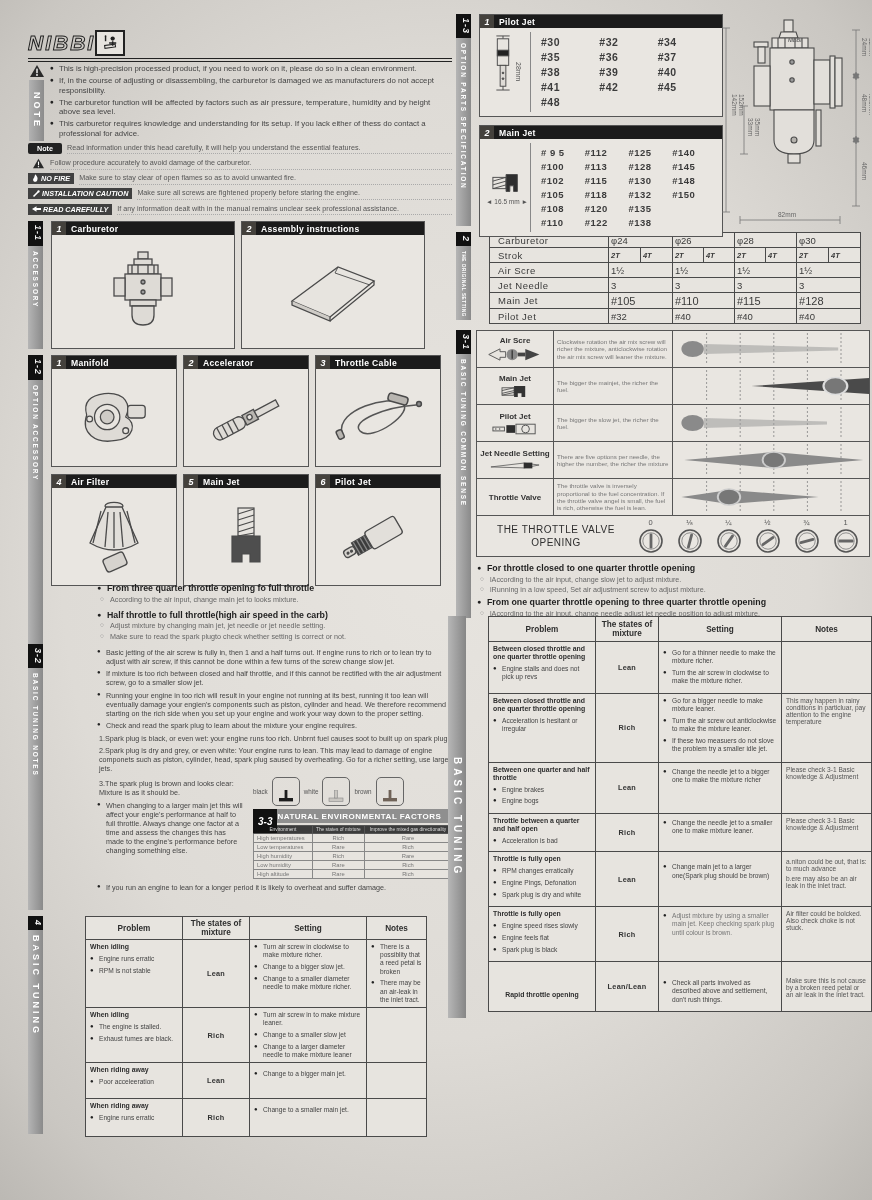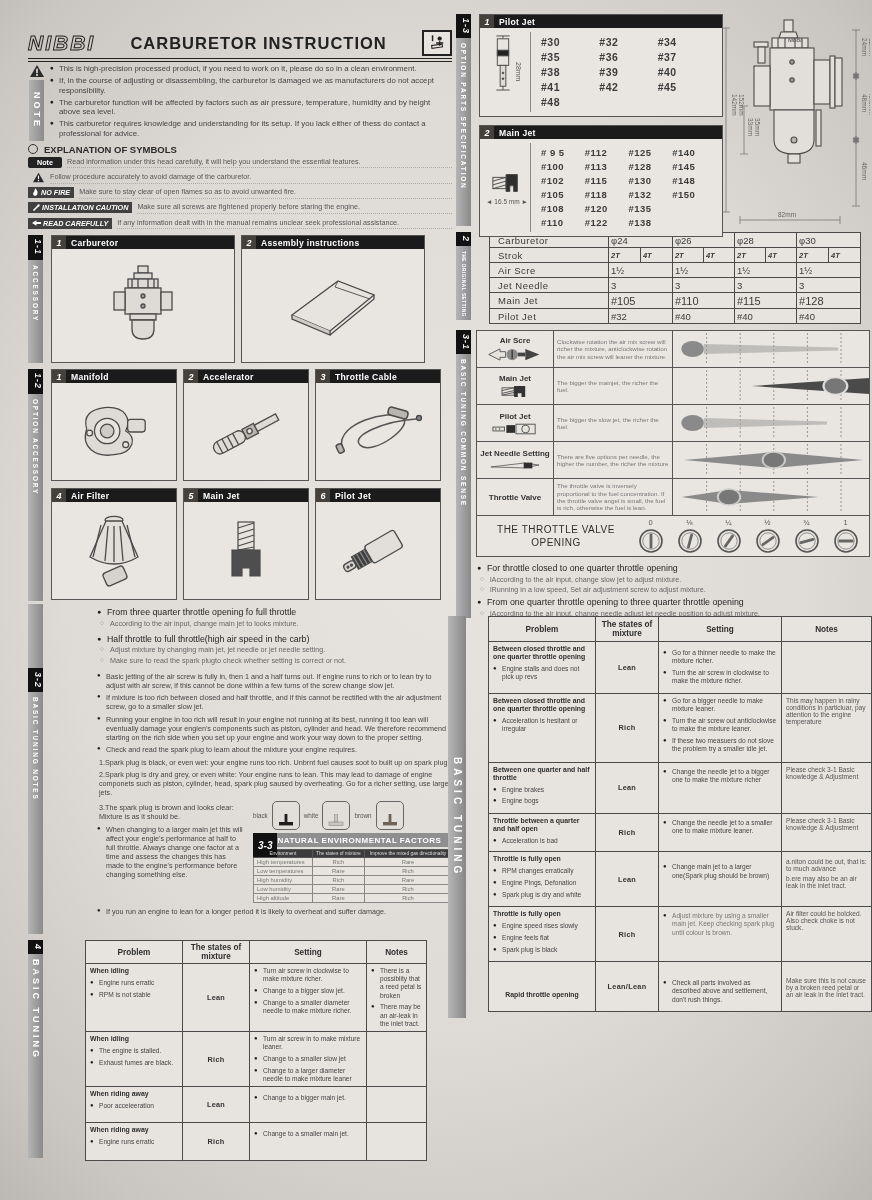--- a/index.html
+++ b/index.html
@@ -78,21 +78,21 @@
   .t31 .nm{width:72px;border-right:1px solid #555;padding:3px 2px;text-align:center;
            font-weight:bold;font-size:8px;color:#333;display:flex;flex-direction:column;align-items:center;gap:2px;justify-content:center;}
   .t31 .ds{width:112px;border-right:1px solid #555;padding:2px 3px;font-size:6.2px;color:#777;line-height:1.2;display:flex;align-items:center;}
   .t31 .ch{flex:1;display:flex;align-items:center;}
   .openrow{display:flex;align-items:center;padding:2px 4px;}
   .openlab{width:150px;text-align:center;font-weight:normal;font-size:10px;color:#2e2e2e;letter-spacing:.5px;line-height:1.3;}
   .dialcol{flex:1;display:flex;flex-direction:column;align-items:center;}
   .dialcol .tick{font-size:7.5px;color:#555;margin-bottom:1px;}
 
   
-  .bh{position:relative;padding-left:10px;font-weight:normal;font-size:8.8px;color:#1f1f1f;margin-top:3px;}
+  .bh{position:relative;padding-left:10px;font-weight:bold;font-size:8.8px;color:#1f1f1f;margin-top:3px;}
   .bh::before{content:"●";position:absolute;left:0;top:1px;font-size:7px;}
   .bs{position:relative;padding-left:13px;font-size:7.2px;color:#666;margin-top:1.5px;}
   .bs::before{content:"○";position:absolute;left:3px;top:0;font-size:6.5px;color:#888;}
   .b{position:relative;padding-left:9px;font-size:7.2px;color:#444;line-height:1.25;margin-top:3.5px;}
   .b::before{content:"●";position:absolute;left:0;top:0;font-size:6px;color:#222;}
   .nums{font-size:7.2px;color:#444;line-height:1.25;margin-top:3.5px;padding-left:2px;}
 
   
   .s33hd{display:flex;align-items:stretch;height:14px;margin-bottom:2px;}
   .s33num{background:#111;color:#fff;font-weight:900;font-style:italic;font-size:10px;
@@ -124,21 +124,20 @@
   svg{display:block;}
 </style>
 </head>
 <body>
 
 <div class="paper"></div>
 
 <section class="q" style="left:28px;top:30px;width:424px;height:562px;">
   <div class="hdrrow">
     <span class="brand">NIBBI</span>
-    <span class="htitle">CARBURETOR INSTRUCTION</span>
     <span class="hicon">
       <svg width="18" height="16" viewBox="0 0 20 18">
           <circle cx="13" cy="4" r="2.4" fill="#222"></circle>
           <path d="M13 7 L13 12 M9 9 L17 9" stroke="#222" stroke-width="1.6"></path>
           <rect x="4" y="11" width="12" height="3.2" fill="none" stroke="#222" stroke-width="1.2" transform="rotate(-8 10 12)"></rect>
           <path d="M5 2 v5" stroke="#222" stroke-width="1.6"></path>
           <circle cx="5" cy="1.4" r="1" fill="#222"></circle>
         </svg>
     </span>
   </div>
@@ -155,24 +154,20 @@
         </div>
     </div>
     <div style="flex:1">
       <div class="nitem">This is high-precision processed product, if you need to work on it, please do so in a clean environment.</div>
       <div class="nitem">If, in the course of adjusting or disassembling, the carburetor is damaged we as manufacturers do not accept responsibility.</div>
       <div class="nitem">The carburetor function will be affected by factors such as air pressure, temperature, humidity and by height above sea level.</div>
       <div class="nitem">This carburetor requires knowledge and understanding for its setup. If you lack either of thess do contact a professional for advice.</div>
     </div>
   </div>
 
-  <div class="symhead">
-    <span class="symcirc"></span>
-    <span>EXPLANATION OF SYMBOLS</span>
-  </div>
   <div class="symrow">
     <span class="badge plain" style="min-width:26px;justify-content:center;">Note</span>
     <span class="symtxt">Read information under this head carefully, it will help you understand the essential features.</span>
   </div>
   <div class="symrow">
     <svg width="13" height="11" viewBox="0 0 16 14" style="margin-left:4px">
         <polygon points="8,1 15,13 1,13" fill="#2a2a2a"></polygon>
         <rect x="7.3" y="4.6" width="1.4" height="4.6" fill="#fff"></rect>
         <circle cx="8" cy="11" r="0.9" fill="#fff"></circle>
       </svg>
@@ -813,21 +808,21 @@
         <div class="bh">For throttle closed to one quarter throttle opening</div>
         <div class="bs">lAccording to the air input, change slow jet to adjust mixture.</div>
         <div class="bs">lRunning in a low speed, Set air adjustment screw to adjust mixture.</div>
         <div class="bh">From one quarter throttle opening to three quarter throttle opening</div>
         <div class="bs">lAccording to the air input, change needle adjust jet needle position to adjust mixture.</div>
       </div>
     </div>
   </div>
 </section>
 
-<section class="q" style="left:28px;top:604px;width:424px;height:584px;">
+<section class="q" style="left:28px;top:580px;width:424px;height:584px;">
   <div style="display:flex;height:330px;">
     <div class="vtab">
       <div class="spacer" style="height:64px;"></div>
       <div class="num">3-2</div>
       <div class="bar">
           <span>BASIC TUNING NOTES</span>
         </div>
     </div>
     <div style="flex:1;margin-left:54px;">
       <div class="bh">From three quarter throttle opening fo full throttle</div>

